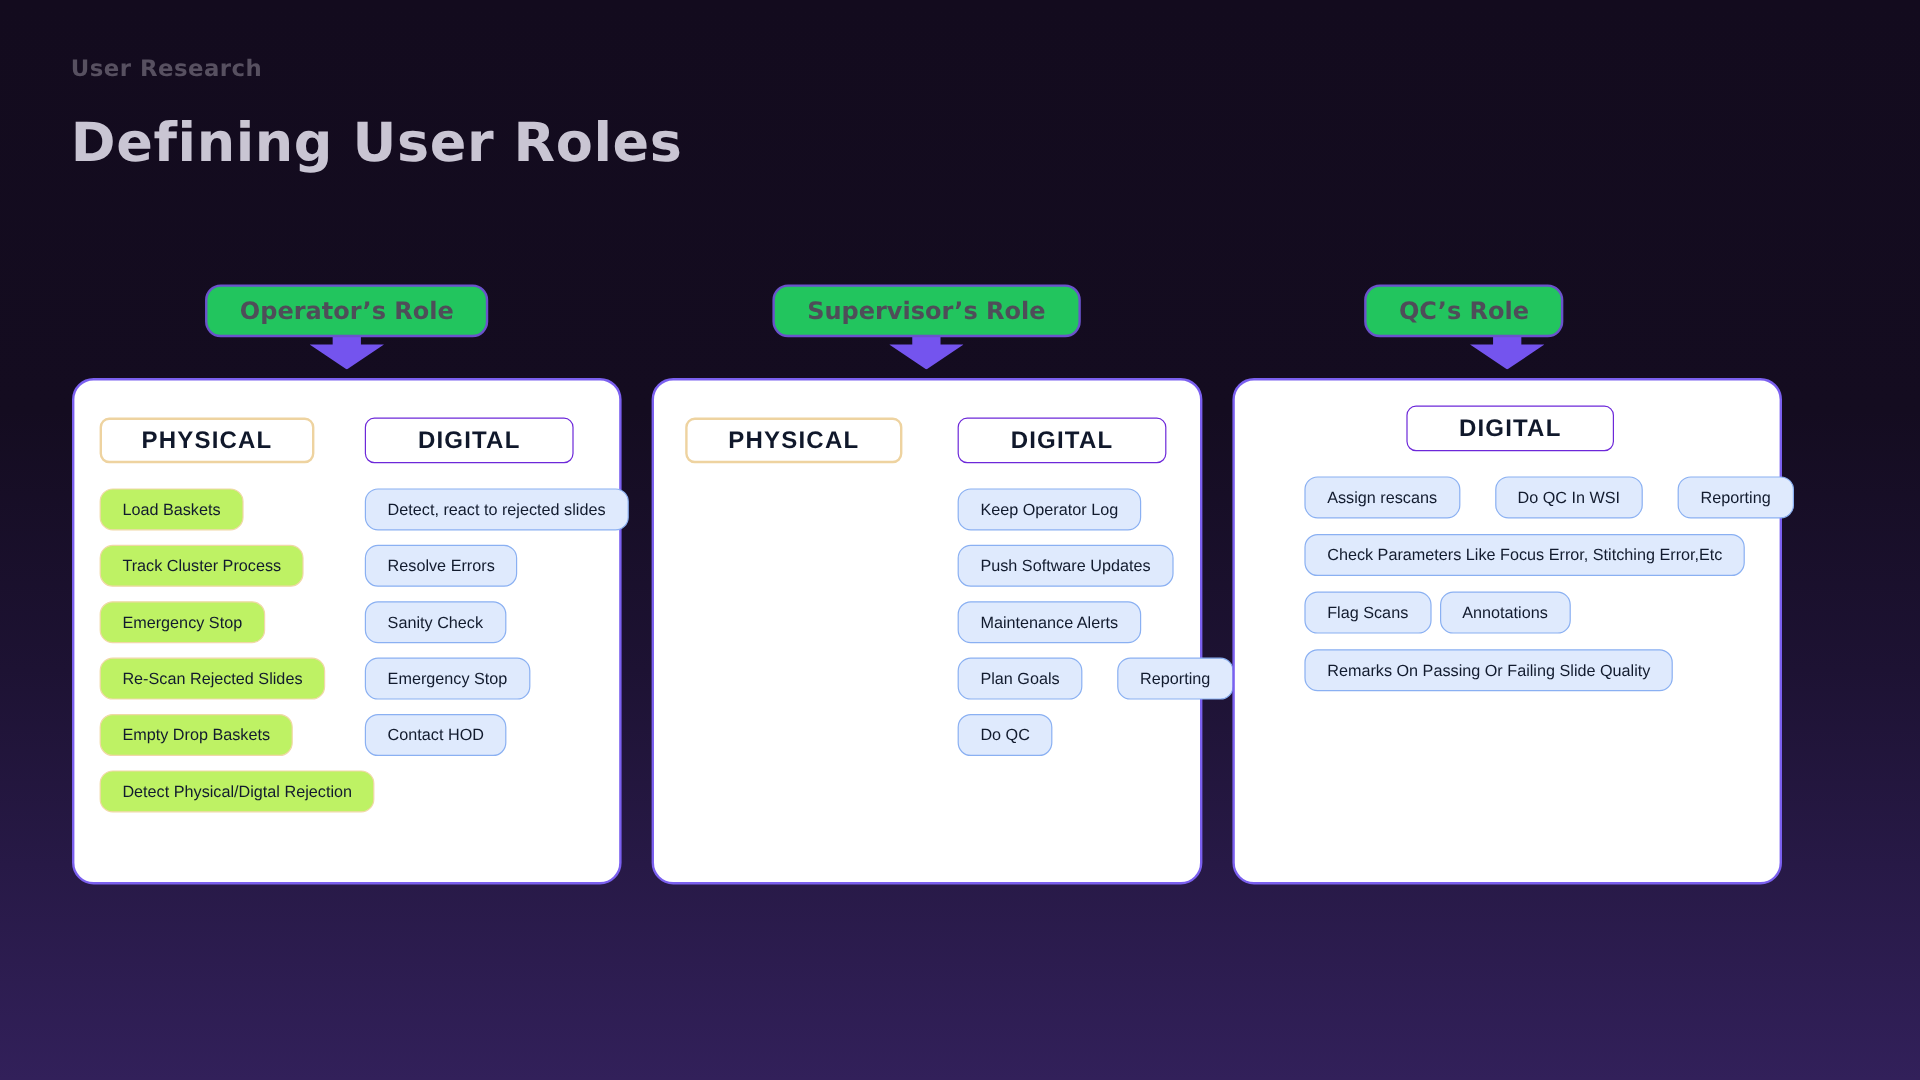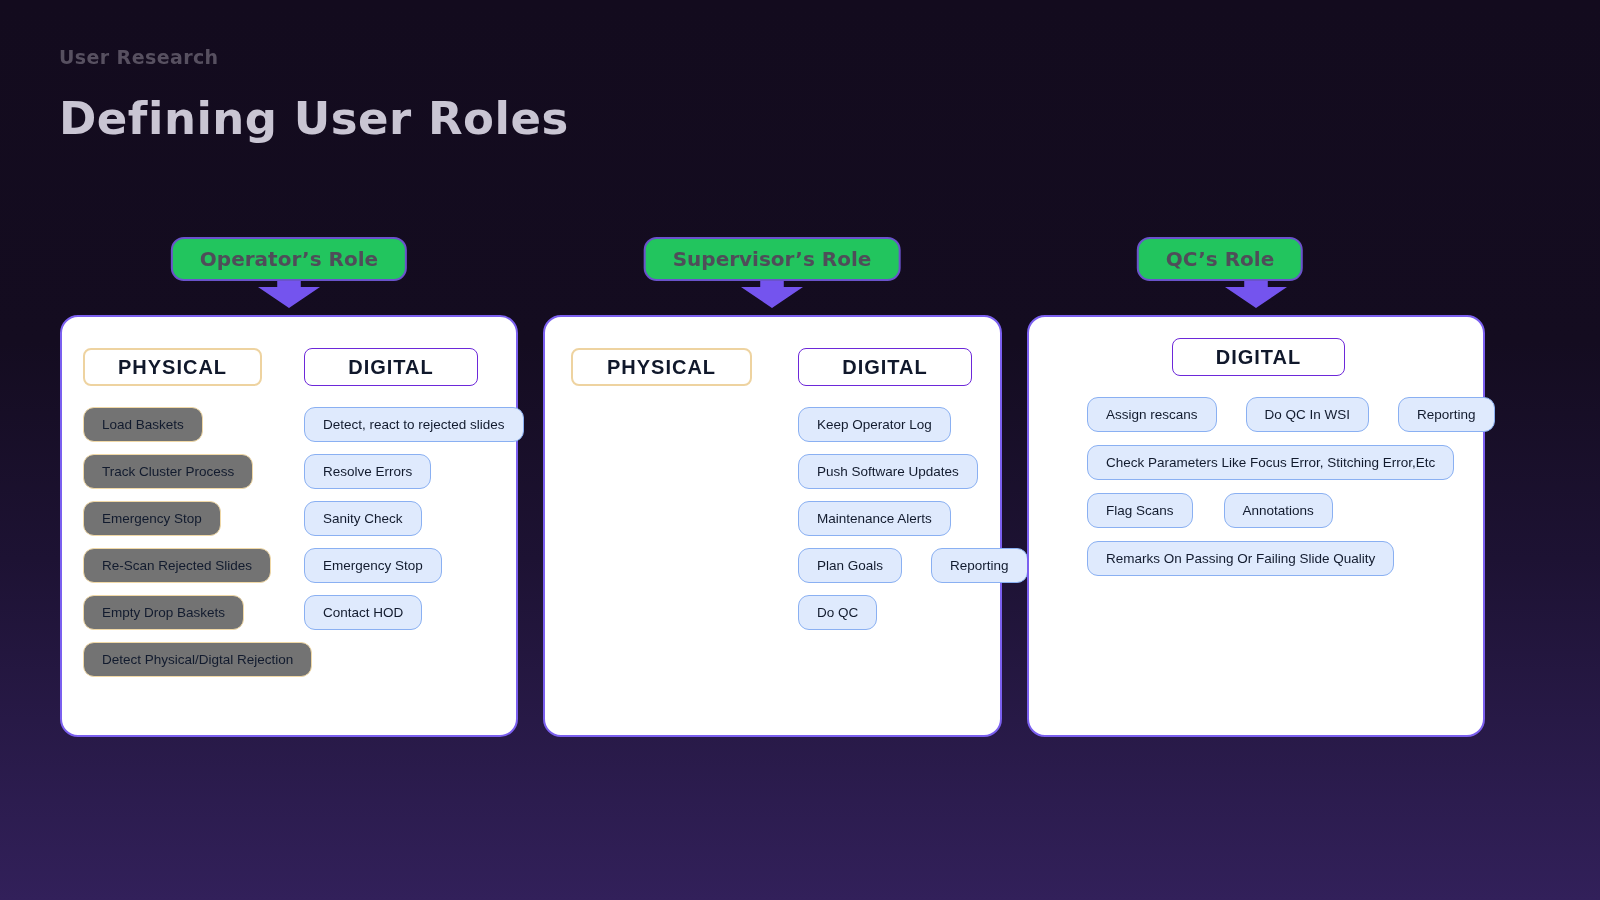--- a/index.html
+++ b/index.html
@@ -54,21 +54,21 @@
   }
   .col-header.physical { border:2px solid #eed3a0; }
   .col-header.digital  { border:1px solid #6d28d9; }
   .chips { display:flex; flex-direction:column; gap:12px; align-items:flex-start; }
   .chip-row { display:flex; gap:29px; }
   .chip {
     display:inline-flex; align-items:center; height:35px; padding:0 18px;
     border-radius:11px; font-size:13.5px; font-weight:500; color:#121b2e;
     white-space:nowrap; width:max-content;
   }
-  .chip.physical { background:#737373; border:1.5px solid #f0d8a6; }
+  .chip.physical { background:#bef264; border:1.5px solid #f0d8a6; }
   .chip.digital  { background:#dfeafd; border:1.5px solid #8ab0f2; }
 
   
   #card-operator   { left:60px;  width:458px; }
   #card-supervisor { left:543px; width:459px; }
   #card-qc         { left:1027px; width:458px; }
 </style>
 </head>
 <body>
 
@@ -143,21 +143,21 @@
       <div class="col-header digital" style="width:173px; margin-bottom:0;">DIGITAL</div>
     </div>
 
     <div class="chips" style="position:absolute; left:58px; top:80px; gap:13px;">
       <div class="chip-row" style="">
         <div class="chip digital">Assign rescans</div>
         <div class="chip digital">Do QC In WSI</div>
         <div class="chip digital">Reporting</div>
       </div>
       <div class="chip digital">Check Parameters Like Focus Error, Stitching Error,Etc</div>
-      <div class="chip-row" style="gap:31px;">
+      <div class="chip-row" style="gap:7px;">
         <div class="chip digital">Flag Scans</div>
         <div class="chip digital">Annotations</div>
       </div>
       <div class="chip digital">Remarks On Passing Or Failing Slide Quality</div>
     </div>
 
   </div>
 </div>
 
 </body></html>

